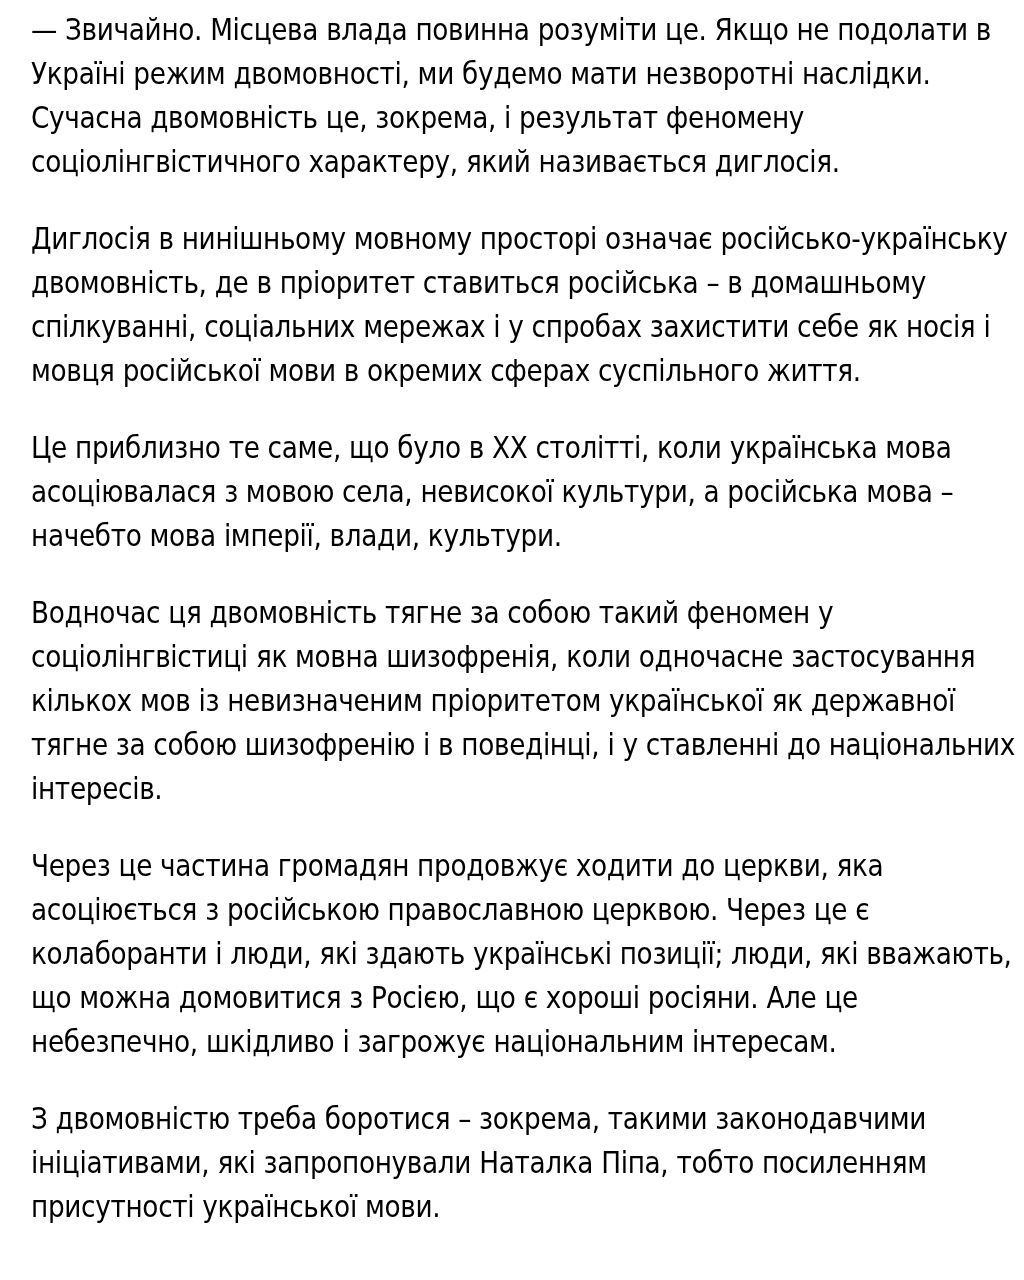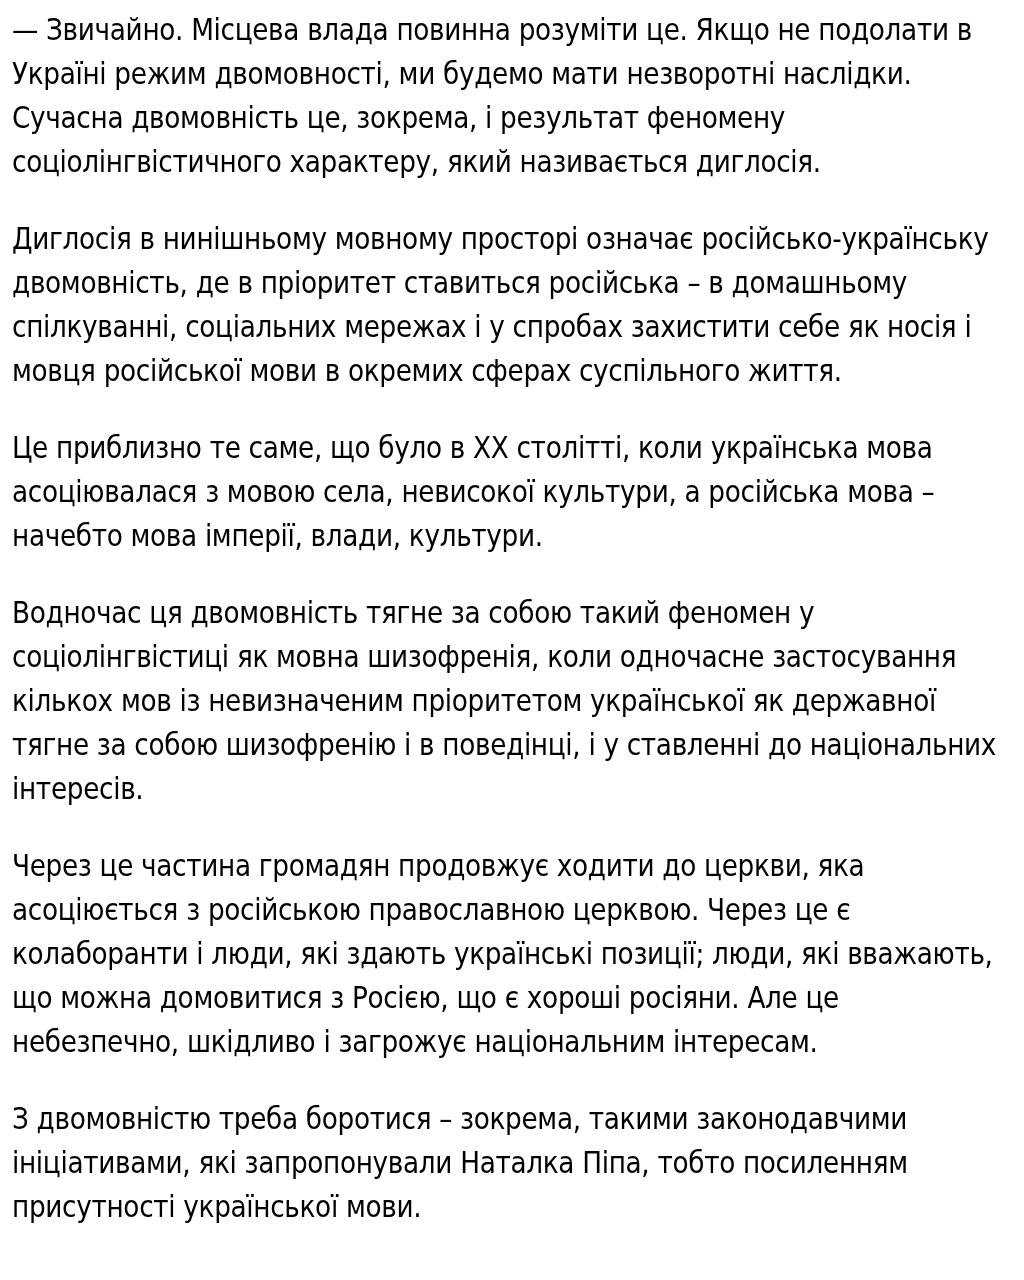--- a/index.html
+++ b/index.html
@@ -6,21 +6,21 @@
     html, body {
       margin: 0;
       padding: 0;
       background: #ffffff;
       width: 1024px;
       height: 1280px;
       overflow: hidden;
     }
     .article {
       box-sizing: border-box;
-      padding: 7px 0 0 12px;
+      padding: 7px 0 0 31px;
       width: 1024px;
       height: 1280px;
       overflow: hidden;
     }
     
     .article-inner {
       width: 1160px;
       transform: scaleX(0.85);
       transform-origin: 0 0;
       font-family: "DejaVu Sans", "Liberation Sans", sans-serif;

